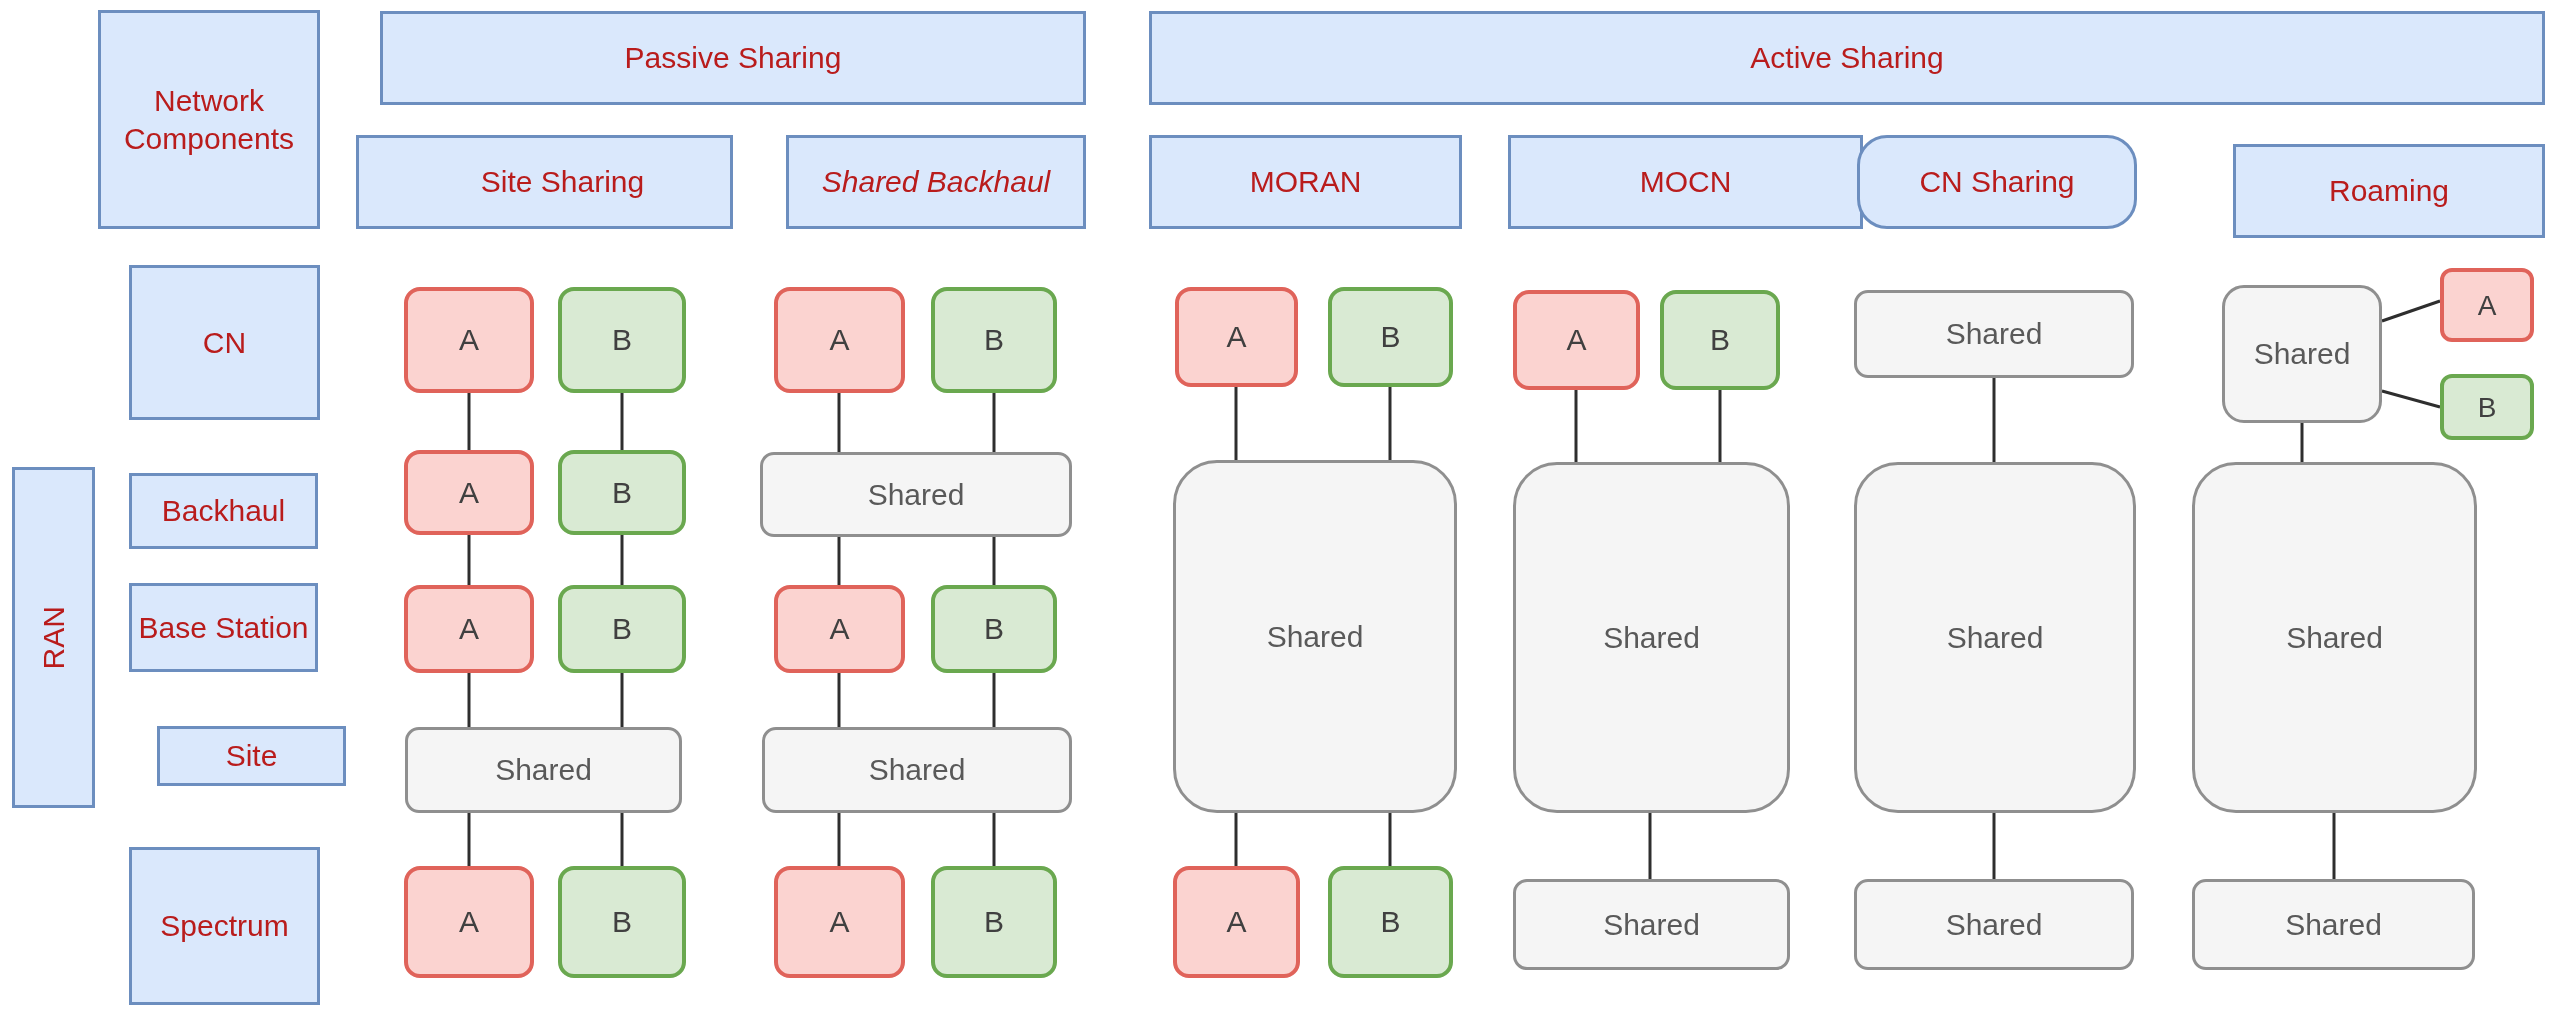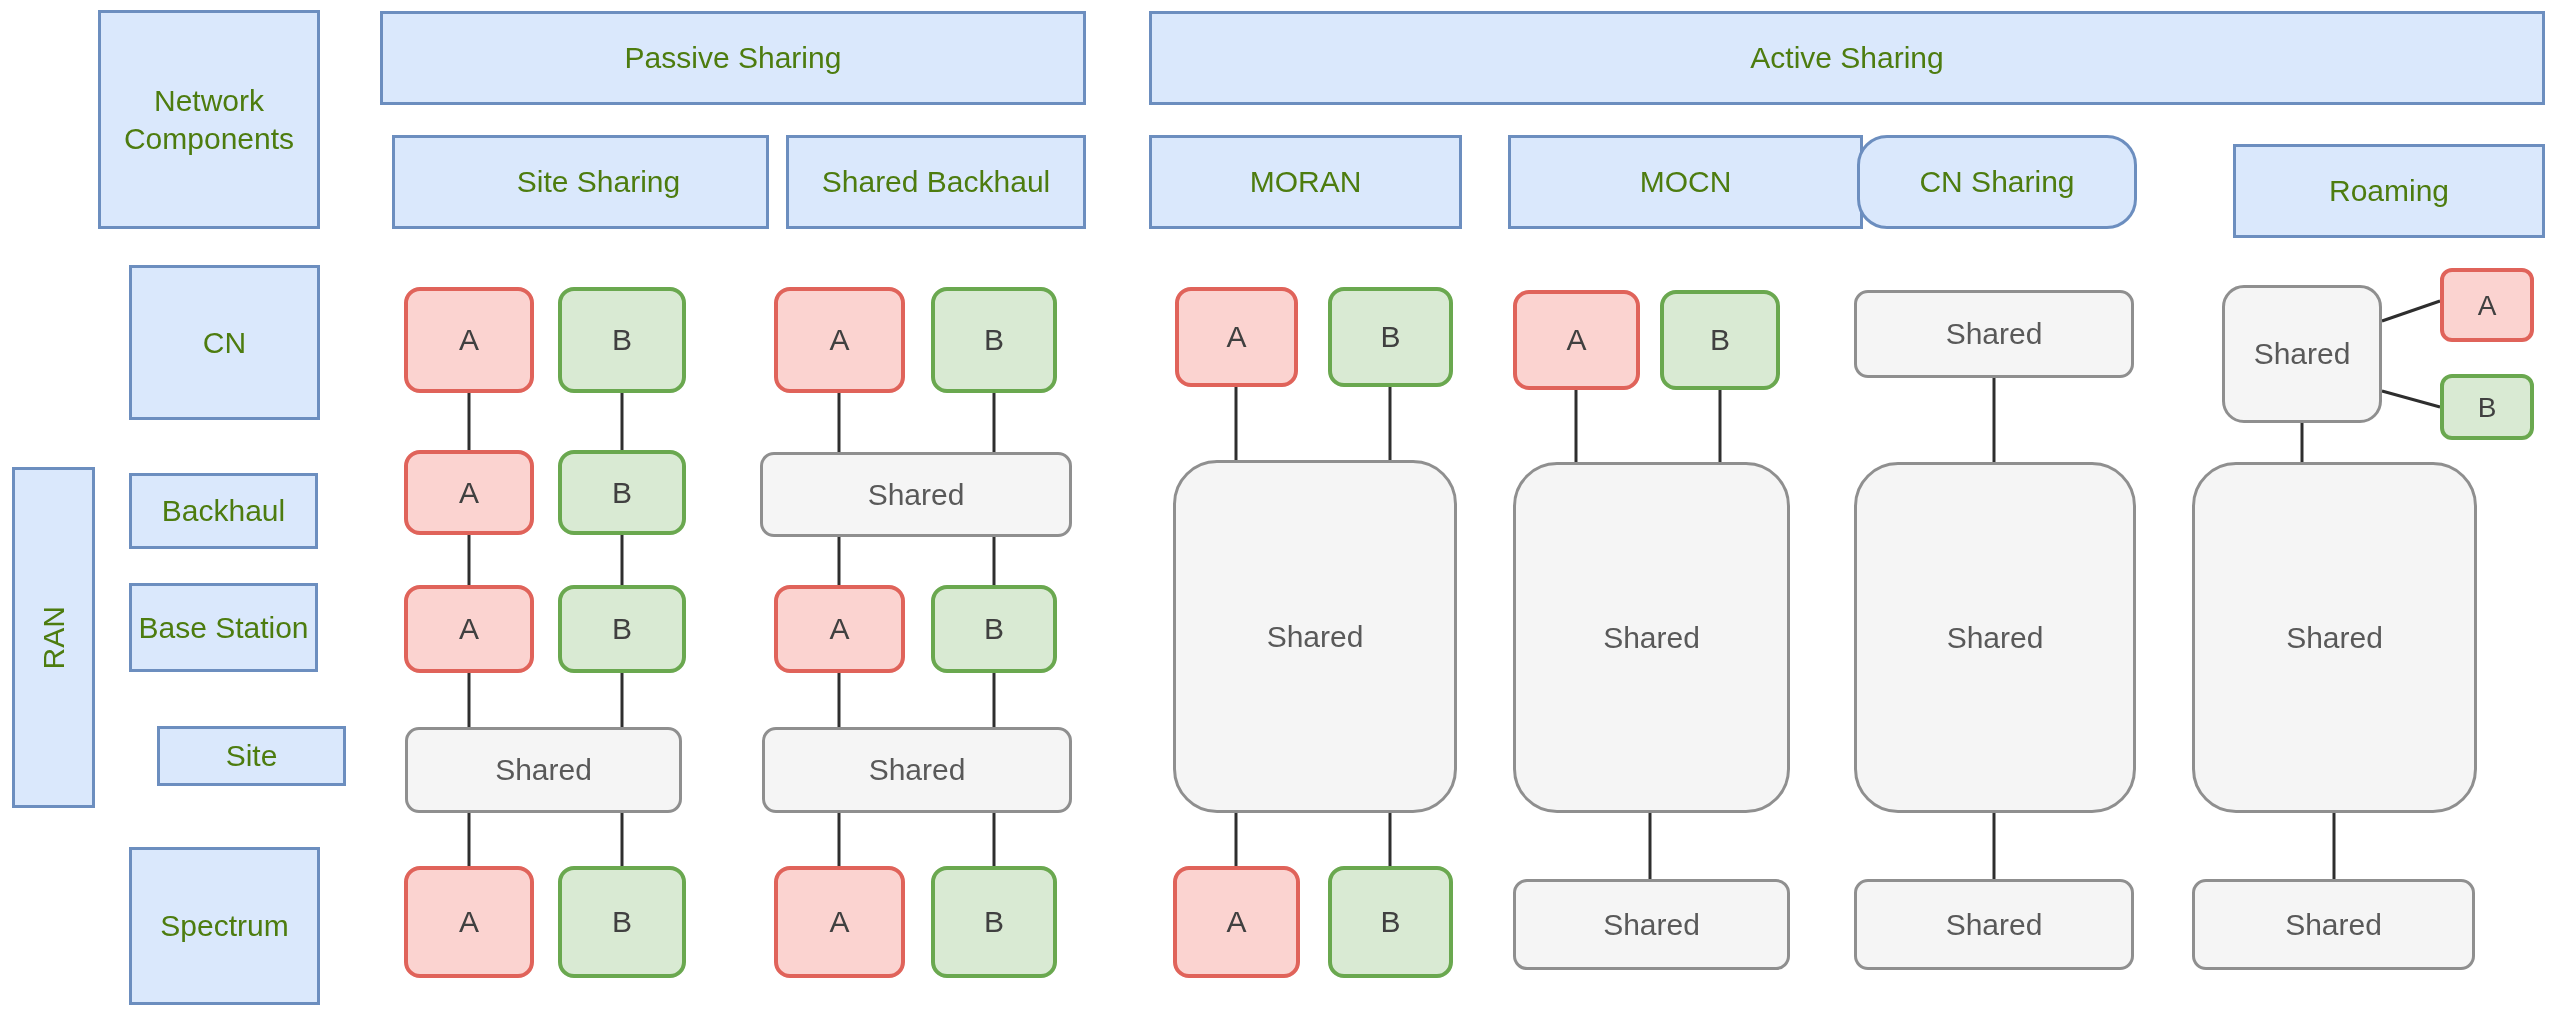--- a/index.html
+++ b/index.html
@@ -15,21 +15,21 @@
     box-sizing:border-box;
     display:flex;
     align-items:center;
     justify-content:center;
     text-align:center;
     line-height:1.25;
   }
   .hdr{
     background:#dae8fc;
     border:3px solid #6c8ebf;
-    color:#4d7c0f;
+    color:#b91c1c;
     font-size:30px;
   }
   .node{
     font-size:30px;
     color:#404040;
   }
   .red{
     background:#fbd3d0;
     border:4px solid #e0635a;
     border-radius:16px;
@@ -96,22 +96,22 @@
     <line x1="2334" y1="813" x2="2334" y2="879"></line>
     <line x1="2382" y1="321" x2="2440" y2="301"></line>
     <line x1="2382" y1="391" x2="2440" y2="407"></line>
   </svg>
 
   <div class="abs hdr" style="left:98px;top:10px;width:222px;height:219px;padding:0 12px;">Network Components</div>
 
   <div class="abs hdr" style="left:380px;top:11px;width:706px;height:94px;">Passive Sharing</div>
   <div class="abs hdr" style="left:1149px;top:11px;width:1396px;height:94px;">Active Sharing</div>
 
-  <div class="abs hdr" style="left:392px;top:135px;width:377px;height:94px;padding-left:36px;">Site Sharing</div>
-  <div class="abs hdr" style="left:786px;top:135px;width:300px;height:94px;">Shared Backhaul</div>
+  <div class="abs hdr" style="left:356px;top:135px;width:377px;height:94px;padding-left:36px;">Site Sharing</div>
+  <div class="abs hdr" style="left:786px;top:135px;width:300px;height:94px;font-style:italic;">Shared Backhaul</div>
   <div class="abs hdr" style="left:1149px;top:135px;width:313px;height:94px;">MORAN</div>
   <div class="abs hdr" style="left:1508px;top:135px;width:355px;height:94px;">MOCN</div>
   <div class="abs hdr" style="left:1857px;top:135px;width:280px;height:94px;border-radius:30px;">CN Sharing</div>
   <div class="abs hdr" style="left:2233px;top:144px;width:312px;height:94px;">Roaming</div>
 
   <div class="abs hdr" style="left:129px;top:265px;width:191px;height:155px;">CN</div>
   <div class="abs hdr" style="left:12px;top:467px;width:83px;height:341px;">
     <span class="vlabel">RAN</span>
   </div>
   <div class="abs hdr" style="left:129px;top:473px;width:189px;height:76px;">Backhaul</div>

